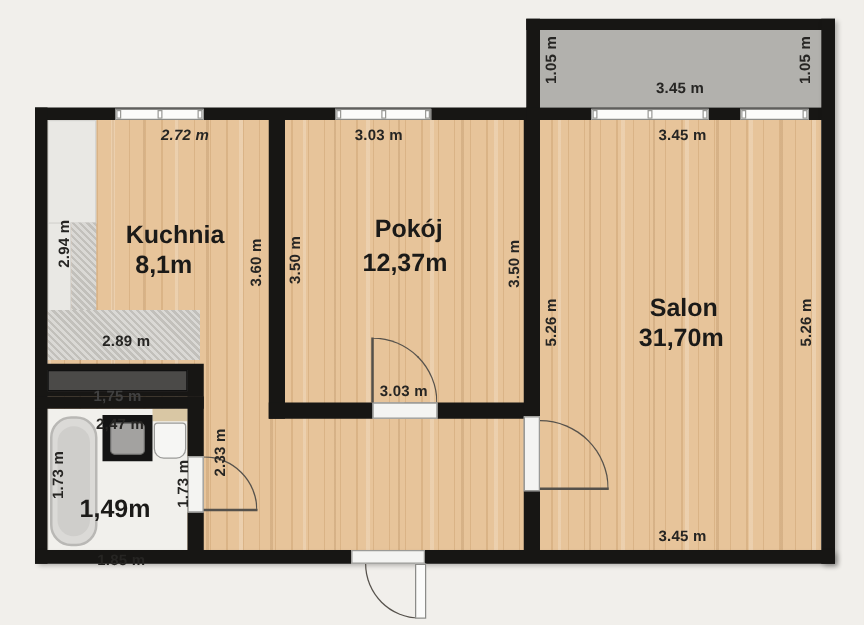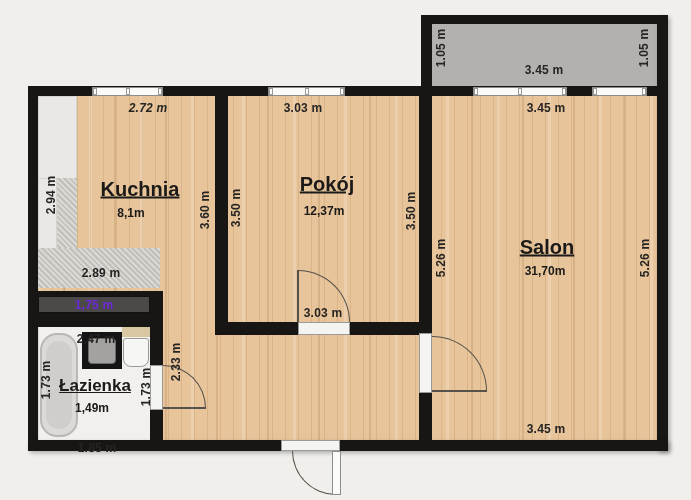--- a/index.html
+++ b/index.html
@@ -19,23 +19,23 @@
   .counter-light{background:#e9e8e4;border:1px solid #d6d5d1;}
   .counter-concrete{background:#cac8c3;
     background-image:repeating-linear-gradient(45deg, rgba(255,255,255,.30) 0 2px, rgba(0,0,0,.04) 2px 4px);}
   .bath-floor{background:#f1f0ec;border-left:1px solid #dddcd8;}
   .arc{border:0 solid #55514b;background:transparent;}
   .leaf{background:#55514b;}
   .dim{position:absolute;font-size:12px;font-weight:600;color:#262523;white-space:nowrap;
        transform:translate(-50%,-50%);letter-spacing:.2px;}
   .dim.v{transform:translate(-50%,-50%) rotate(-90deg);}
   .room-name{position:absolute;font-size:20px;font-weight:700;color:#1b1a18;white-space:nowrap;
-       transform:translate(-50%,-50%);text-decoration:underline;}
+       transform:translate(-50%,-50%);}
   .room-name.sm{font-size:17px;}
-  .room-area{position:absolute;font-size:12px;font-weight:700;color:#1b1a18;white-space:nowrap;
+  .room-area{position:absolute;font-size:20px;font-weight:700;color:#1b1a18;white-space:nowrap;
        transform:translate(-50%,-50%);}
 </style>
 </head>
 <body>
 
 <div class="stage">
 
   <div class="abs wood" style="left:38px;top:96px;width:619px;height:344px;"></div>
   <div class="abs balcony" style="left:432px;top:24px;width:225px;height:62px;"></div>
 
@@ -107,31 +107,30 @@
 
   <div class="room-name" style="left:140px;top:189px;">Kuchnia</div>
   <div class="room-area" style="left:131px;top:213px;">8,1m</div>
 
   <div class="room-name" style="left:327px;top:184px;">Pokój</div>
   <div class="room-area" style="left:324px;top:211px;">12,37m</div>
 
   <div class="room-name" style="left:547px;top:247px;">Salon</div>
   <div class="room-area" style="left:545px;top:271px;">31,70m</div>
 
-  <div class="room-name sm" style="left:95px;top:386px;">Łazienka</div>
   <div class="room-area" style="left:92px;top:408px;">1,49m</div>
 
 
   <div class="dim" style="left:148px;top:108px;font-style:italic;">2.72 m</div>
   <div class="dim" style="left:303px;top:108px;">3.03 m</div>
   <div class="dim" style="left:544px;top:70px;">3.45 m</div>
   <div class="dim" style="left:546px;top:108px;">3.45 m</div>
   <div class="dim" style="left:546px;top:429px;">3.45 m</div>
   <div class="dim" style="left:101px;top:273px;">2.89 m</div>
-  <div class="dim" style="left:94px;top:305px;color:#6d28d9;">1,75 m</div>
+  <div class="dim" style="left:94px;top:317px;color:#404040;">1,75 m</div>
   <div class="dim" style="left:96px;top:339px;">2,47 m</div>
   <div class="dim" style="left:97px;top:448px;">1.85 m</div>
   <div class="dim" style="left:323px;top:313px;">3.03 m</div>
 
   <div class="dim v" style="left:51px;top:195px;">2.94 m</div>
   <div class="dim v" style="left:205px;top:210px;">3.60 m</div>
   <div class="dim v" style="left:236px;top:208px;">3.50 m</div>
   <div class="dim v" style="left:411px;top:211px;">3.50 m</div>
   <div class="dim v" style="left:441px;top:48px;">1.05 m</div>
   <div class="dim v" style="left:644px;top:48px;">1.05 m</div>

